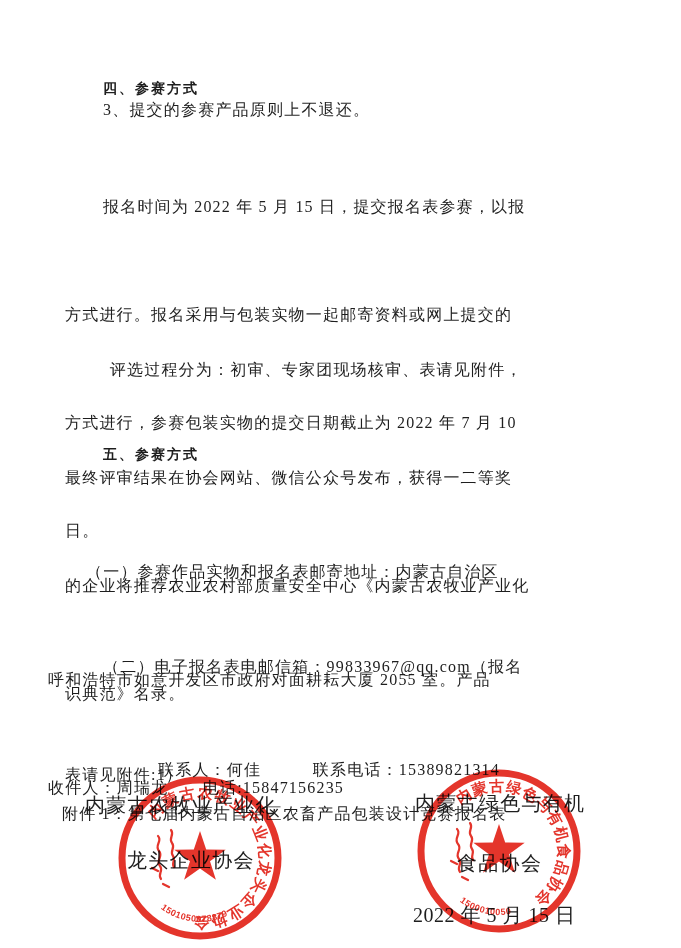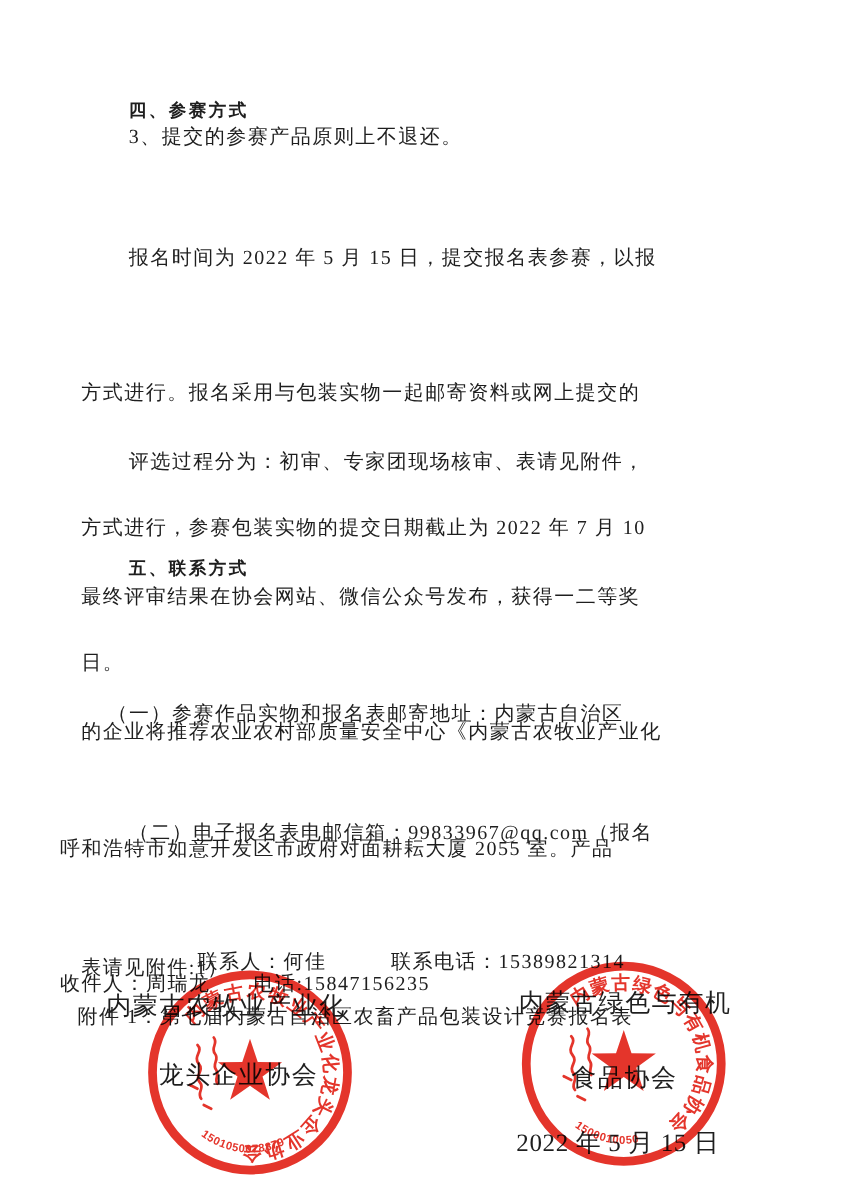--- a/index.html
+++ b/index.html
@@ -3,21 +3,21 @@
 <meta charset="utf-8">
 <style>
   html,body { margin:0; padding:0; background:#ffffff; }
   .page {
     position:relative; width:681px; height:948px; background:#ffffff;
     font-family:"Liberation Serif","DejaVu Serif",serif;
     color:#1e1e1e; overflow:hidden;
   }
   .tblock { position:absolute; font-size:16px; line-height:36px; letter-spacing:1.2px; white-space:pre; }
   .tblock .ln { height:36px; }
-  .ind { padding-left:38px; }
+  .ind { padding-left:38px;text-align:center; }
   .heading {
     position:absolute; font-family:"Liberation Sans","DejaVu Sans",sans-serif;
     font-weight:700; font-size:14px; line-height:36px; letter-spacing:2px; white-space:pre;
   }
   .sigline { position:absolute; font-size:20px; line-height:24px; letter-spacing:1.3px; white-space:pre; }
   .stamp { position:absolute; width:168px; height:168px; mix-blend-mode:multiply; opacity:0.93; }
   .stamp svg { display:block; }
   .stamp text {
     font-family:"Liberation Sans","DejaVu Sans",sans-serif; font-weight:700;
   }
@@ -37,23 +37,24 @@
     <div class="ln ind">报名时间为 2022 年 5 月 15 日，提交报名表参赛，以报</div>
     <div class="ln">方式进行。报名采用与包装实物一起邮寄资料或网上提交的</div>
     <div class="ln">方式进行，参赛包装实物的提交日期截止为 2022 年 7 月 10</div>
     <div class="ln">日。</div>
   </div>
 
   <div class="tblock" style="left:65px; top:280px;">
     <div class="ln ind">评选过程分为：初审、专家团现场核审、表请见附件，</div>
     <div class="ln">最终评审结果在协会网站、微信公众号发布，获得一二等奖</div>
     <div class="ln">的企业将推荐农业农村部质量安全中心《内蒙古农牧业产业化</div>
+    <div class="ln">识典范》名录。</div>
   </div>
 
-  <div class="heading" style="left:103px; top:436px;">五、联系方式</div>
+  <div class="heading" style="left:103px; top:436px;">五、参赛方式</div>
 
   <div class="tblock" style="left:48px; top:482px;">
     <div class="ln ind">（一）参赛作品实物和报名表邮寄地址：内蒙古自治区</div>
     <div class="ln">呼和浩特市如意开发区市政府对面耕耘大厦 2055 室。产品</div>
     <div class="ln">收件人：周瑞龙　　电话:15847156235</div>
   </div>
 
   <div class="tblock" style="left:65px; top:577px;">
     <div class="ln ind">（二）电子报名表电邮信箱：99833967@qq.com（报名</div>
     <div class="ln">表请见附件:1）</div>

